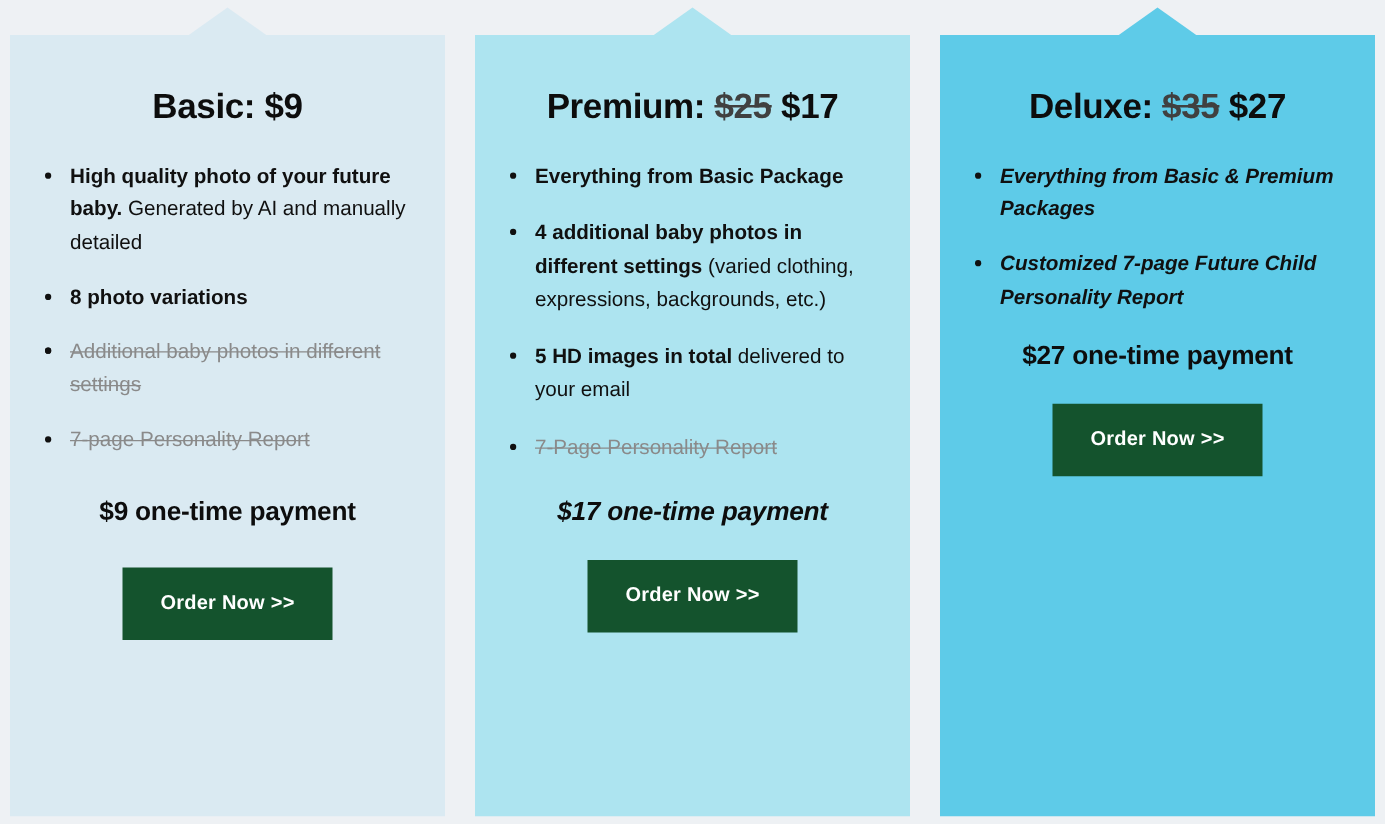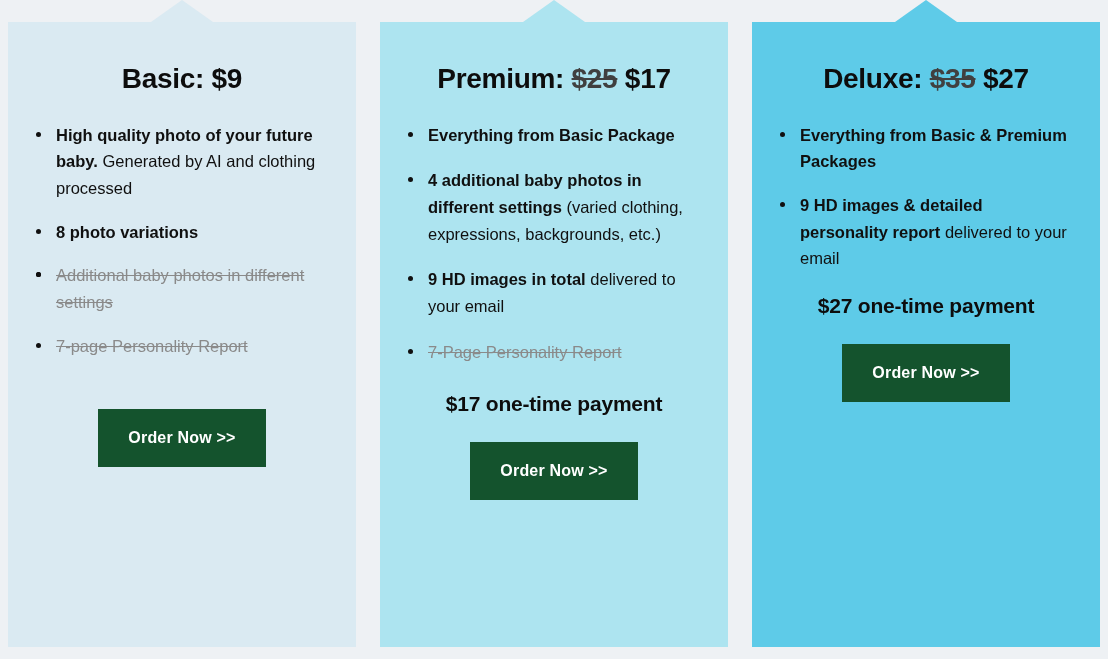--- a/index.html
+++ b/index.html
@@ -12,21 +12,21 @@
     background: #eef1f4;
     font-family: "Liberation Sans", sans-serif;
     overflow: hidden;
   }
 
   .pricing-table {
     position: relative;
     width: 1108px;
     height: 659px;
     display: flex;
-    align-items: flex-start;
+    align-items: center;
     justify-content: space-between;
     padding: 22px 8px 0 8px;
     box-sizing: border-box;
   }
 
   .plan-card {
     position: relative;
     width: 348px;
     min-height: 625px;
     box-sizing: border-box;
@@ -117,78 +117,79 @@
     font-weight: bold;
     padding: 20px 30px;
     border: 0;
     cursor: pointer;
     font-family: "Liberation Sans", sans-serif;
     letter-spacing: 0.2px;
   }
 
   
   .plan-premium .feature-item { margin-bottom: 19px; }
-  .plan-premium .payment-line { margin-top: 26px; }
-  .plan-deluxe  .feature-item { margin-bottom: 17px; }
+  .plan-premium .payment-line { margin-top: 26px; font-style: italic; }
+  .plan-deluxe  .feature-item { margin-bottom: 17px; font-style: italic; }
   .plan-deluxe  .payment-line { }
   .plan-basic   .payment-line { margin-top: 32px; }
   .plan-basic   .order-button { margin-top: 32px; }
   .plan-deluxe  .order-button { margin-top: 26px; }
 </style>
 </head>
 <body>
 
 <div class="pricing-table">
 
   <div class="plan-card plan-basic">
     <div class="card-notch"></div>
     <h2 class="plan-title">
       <span>Basic: </span><span class="old-price"></span><span>$9</span>
     </h2>
     <ul class="feature-list">
       <li class="feature-item">
         <span class="bullet-dot"></span>
-        <span class="text"><span class="lead">High quality photo of your future baby.</span><span> Generated by AI and clothing processed</span></span>
+        <span class="text"><span class="lead">High quality photo of your future baby.</span><span> Generated by AI and manually detailed</span></span>
       </li>
       <li class="feature-item">
         <span class="bullet-dot"></span>
         <span class="text"><span class="lead">8 photo variations</span><span></span></span>
       </li>
       <li class="feature-item">
         <span class="bullet-dot"></span>
       </li>
       <li class="feature-item struck">
         <span class="bullet-dot"></span>
         <span class="text"><span class="lead"></span><span>Additional baby photos in different settings</span></span>
       </li>
       <li class="feature-item struck">
         <span class="bullet-dot"></span>
         <span class="text"><span class="lead"></span><span>7-page Personality Report</span></span>
       </li>
     </ul>
+    <p class="payment-line">$9 one-time payment</p>
     <button class="order-button">Order Now &gt;&gt;</button>
   </div>
 
   <div class="plan-card plan-premium">
     <div class="card-notch"></div>
     <h2 class="plan-title">
       <span>Premium: </span><span class="old-price">$25</span> <span>$17</span>
     </h2>
     <ul class="feature-list">
       <li class="feature-item">
         <span class="bullet-dot"></span>
         <span class="text"><span class="lead">Everything from Basic Package</span><span></span></span>
       </li>
       <li class="feature-item">
         <span class="bullet-dot"></span>
         <span class="text"><span class="lead">4 additional baby photos in different settings</span><span> (varied clothing, expressions, backgrounds, etc.)</span></span>
       </li>
       <li class="feature-item">
         <span class="bullet-dot"></span>
-        <span class="text"><span class="lead">9 HD images in total</span><span> delivered to your email</span></span>
+        <span class="text"><span class="lead">5 HD images in total</span><span> delivered to your email</span></span>
       </li>
       <li class="feature-item struck">
         <span class="bullet-dot"></span>
         <span class="text"><span class="lead"></span><span>7-Page Personality Report</span></span>
       </li>
     </ul>
     <p class="payment-line">$17 one-time payment</p>
     <button class="order-button">Order Now &gt;&gt;</button>
   </div>
 
@@ -197,20 +198,20 @@
     <h2 class="plan-title">
       <span>Deluxe: </span><span class="old-price">$35</span> <span>$27</span>
     </h2>
     <ul class="feature-list">
       <li class="feature-item">
         <span class="bullet-dot"></span>
         <span class="text"><span class="lead">Everything from Basic &amp; Premium Packages</span><span></span></span>
       </li>
       <li class="feature-item">
         <span class="bullet-dot"></span>
-        <span class="text"><span class="lead">9 HD images &amp; detailed personality report</span><span> delivered to your email</span></span>
+        <span class="text"><span class="lead">Customized 7-page Future Child Personality Report</span><span></span></span>
       </li>
     </ul>
     <p class="payment-line">$27 one-time payment</p>
     <button class="order-button">Order Now &gt;&gt;</button>
   </div>
 
 </div>
 
 </body></html>

